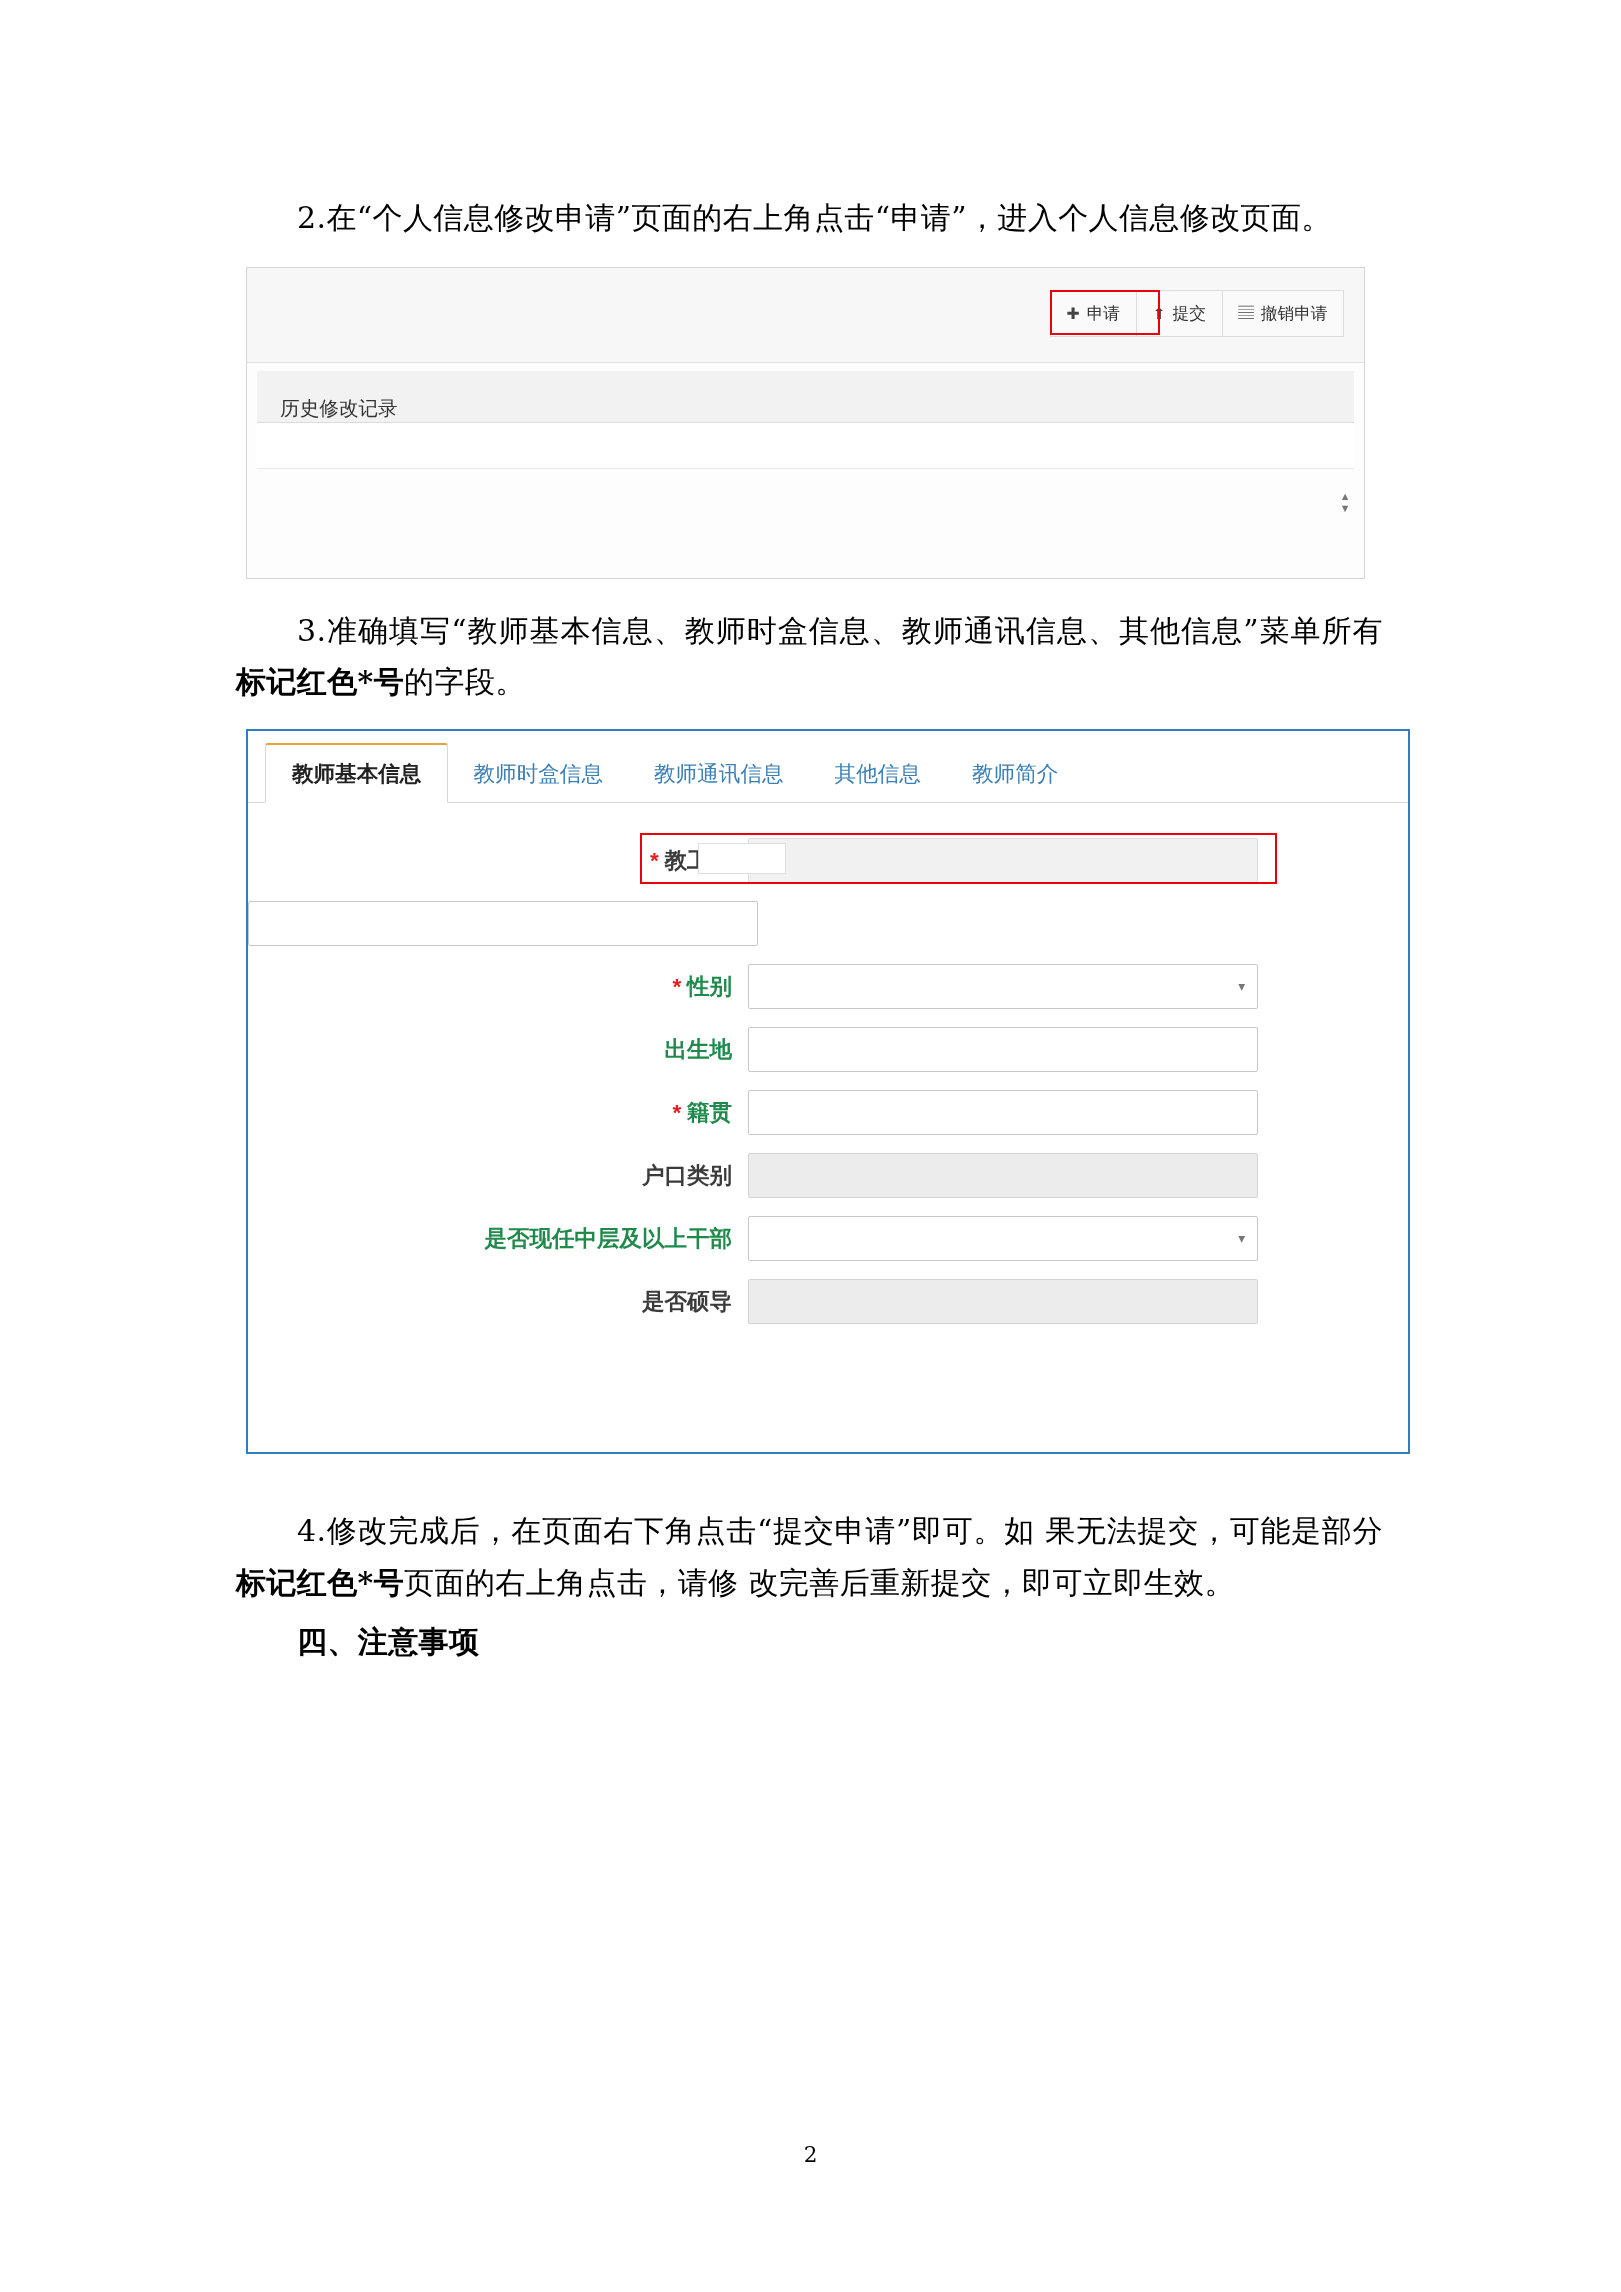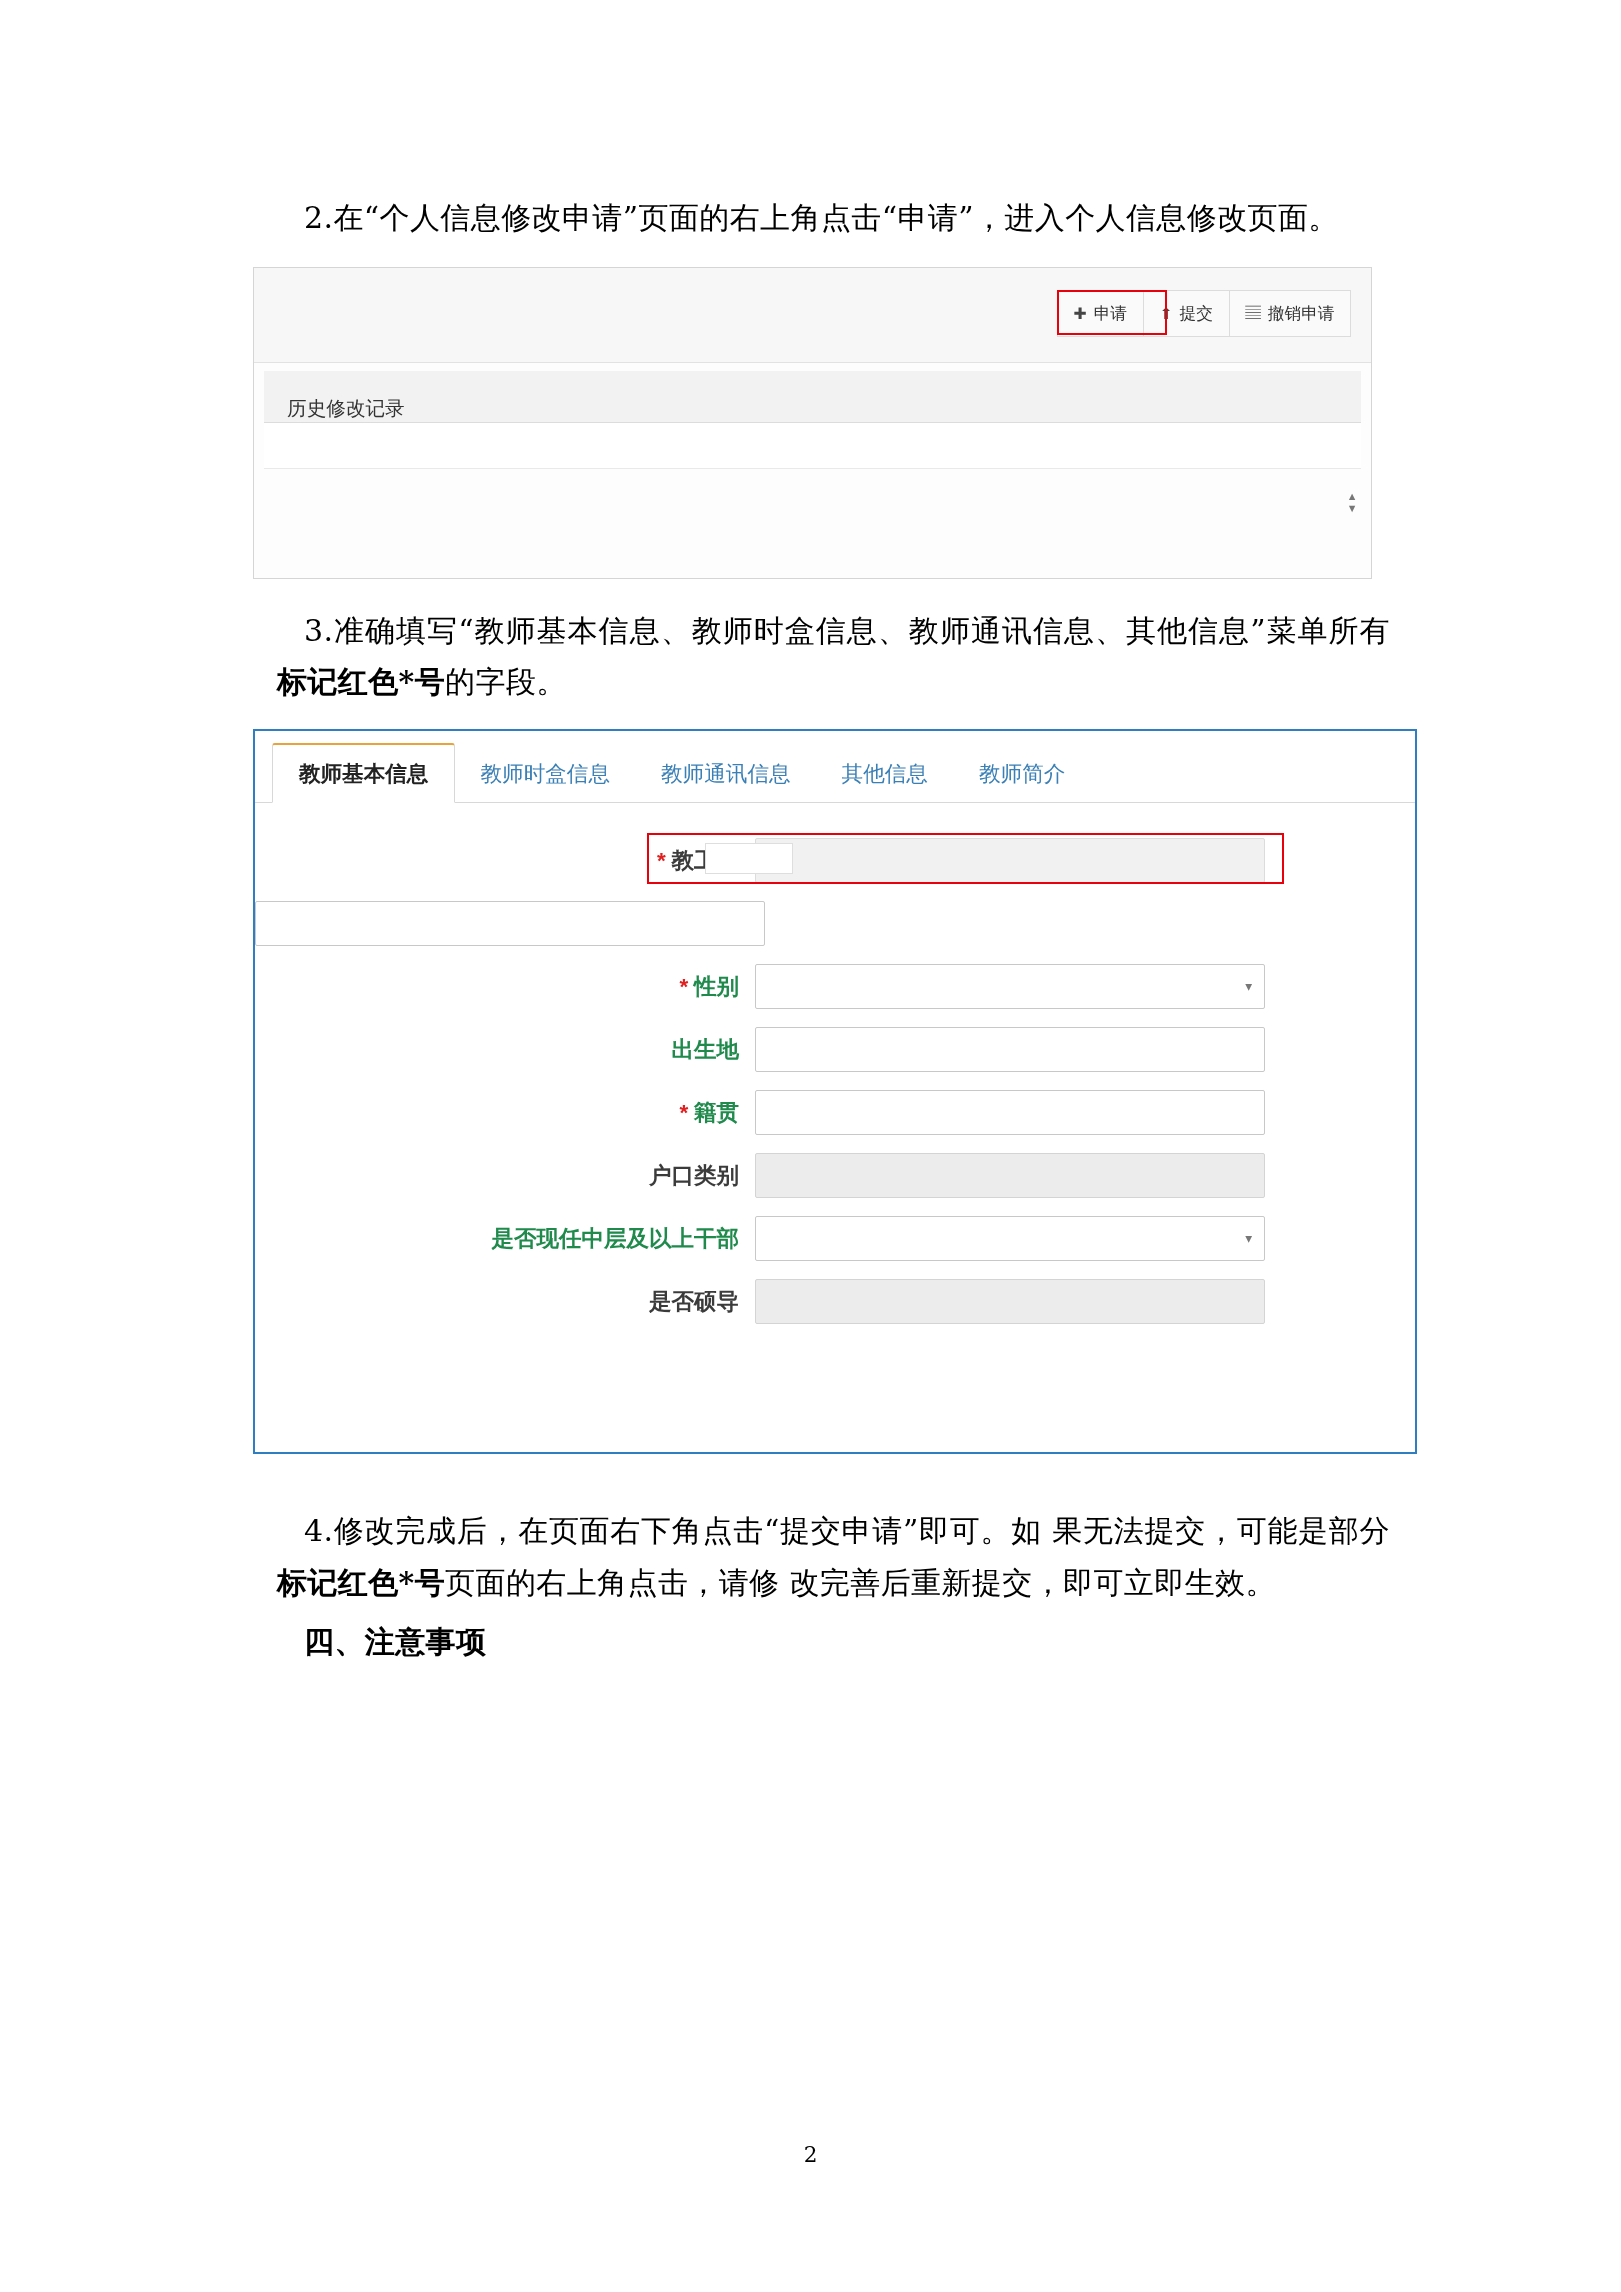--- a/index.html
+++ b/index.html
@@ -17,33 +17,33 @@
   }
   .page {
     position: absolute;
     left: 0; top: 0;
     width: 1621px;
     height: 2293px;
     background: #fff;
   }
   .content {
     position: absolute;
-    left: 243px;
+    left: 236px;
     top: 192px;
     width: 1147px;
   }
   p.para {
     margin: 0 0 0 0;
     font-size: 30px;
     line-height: 1.72;
     text-align: justify;
     letter-spacing: 0.4px;
   }
   p.para .indent { display: inline-block; width: 61px; }
-  .bold { font-weight: bold; margin-left: 34px; }
+  .bold { font-weight: bold; }
 
   
   .shot1 {
     margin: 23.5px 0 0 9.8px;
     width: 1119px;
     height: 312px;
     border: 1px solid #d5d5d5;
     background: #fdfdfd;
     position: relative;
     box-sizing: border-box;

